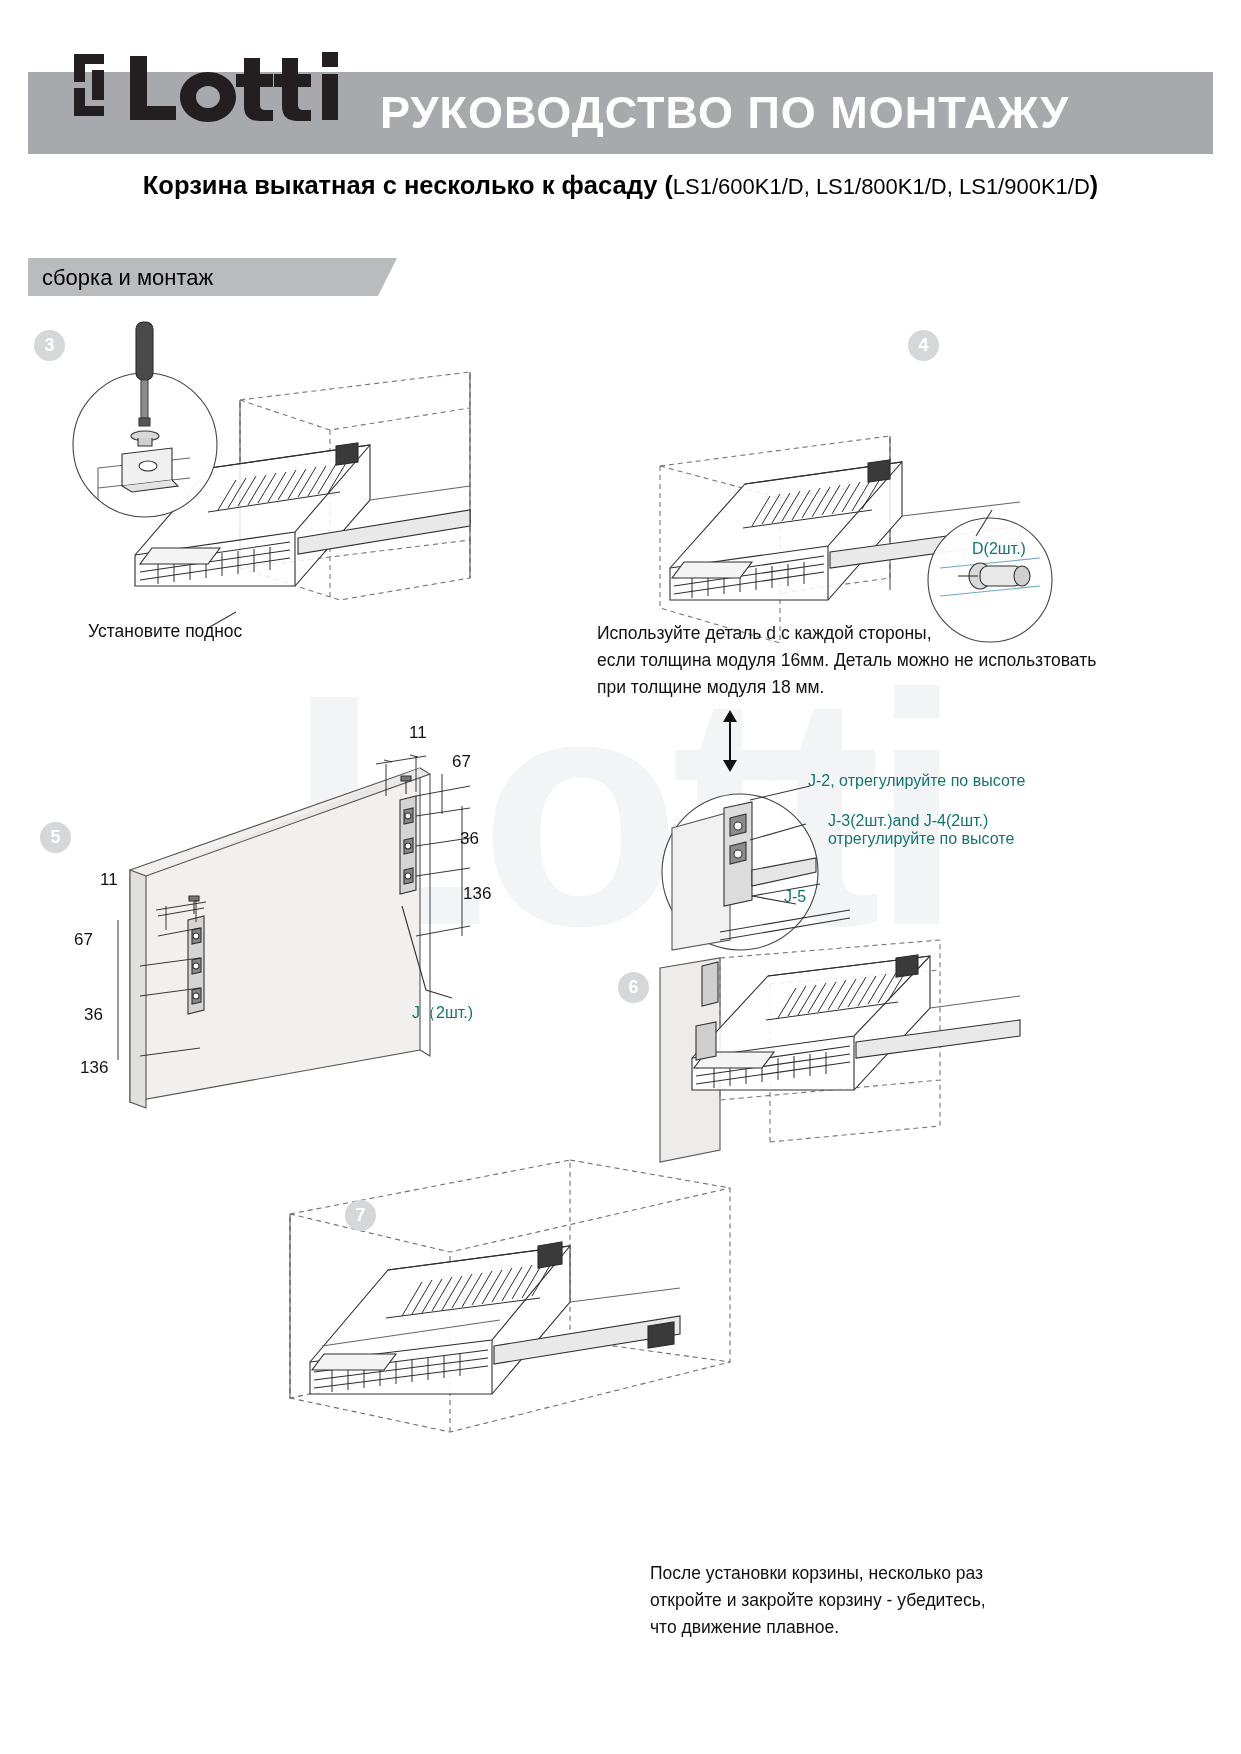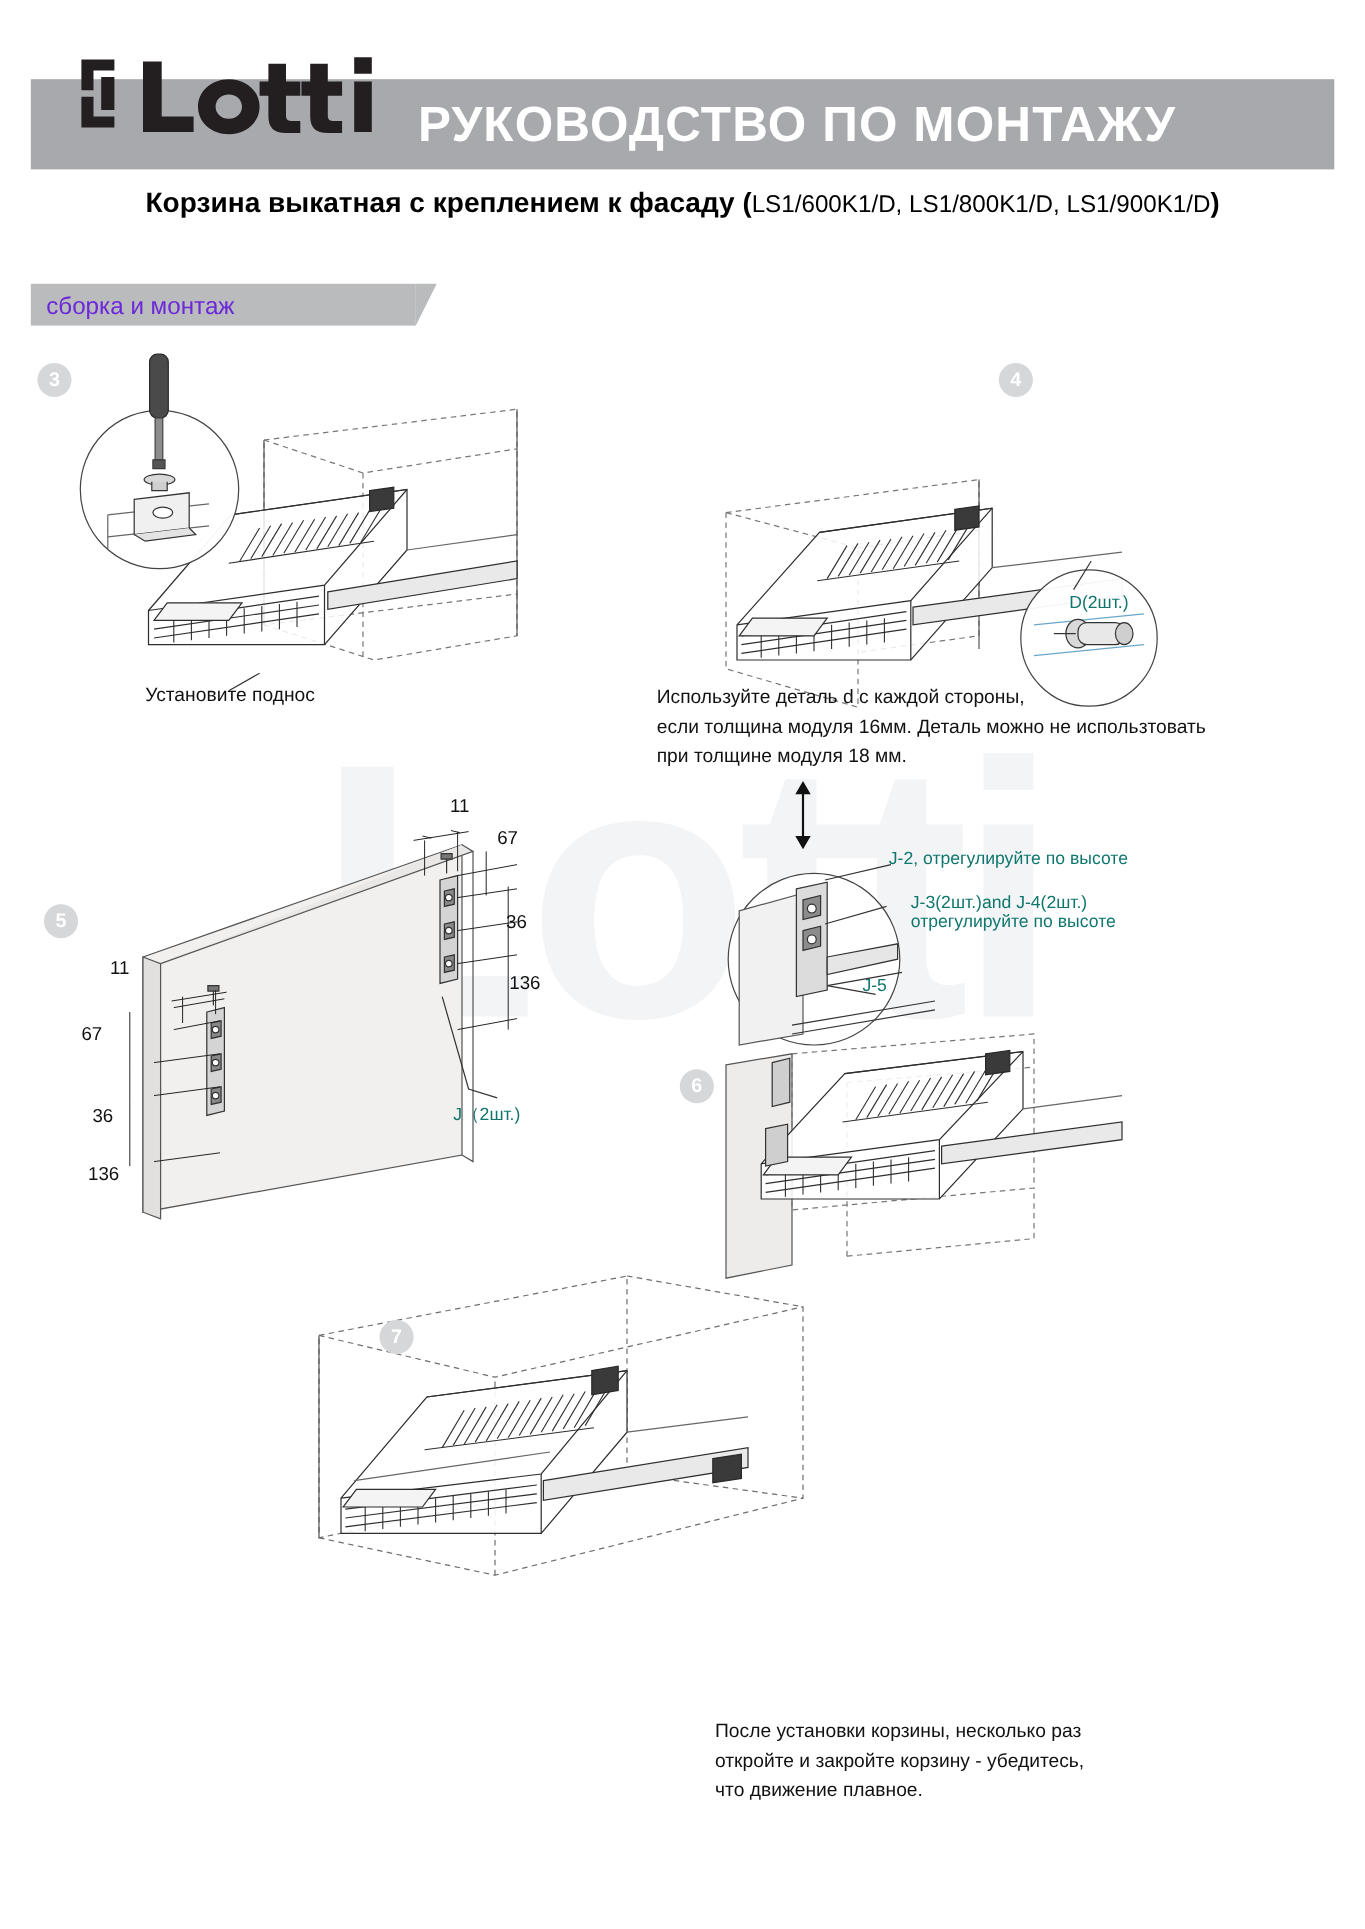--- a/index.html
+++ b/index.html
@@ -99,21 +99,21 @@
     content: "";
     position: absolute;
     right: -19px; top: 0;
     border-top: 38px solid #b9bbbd;
     border-right: 19px solid transparent;
   }
   .section-tag span {
     position: absolute;
     left: 14px; top: 7px;
     font-size: 22px;
-    color: #6d28d9;
+    color: #000000;
   }
 
   
   .step {
     position: absolute;
     width: 31px; height: 31px;
     border-radius: 50%;
     background: #d5d7d9;
     color: #ffffff;
     font-size: 18px;
@@ -175,21 +175,21 @@
       <path d="M176 8 h16 v16 h13 v13 h-13 v18 c0 4 2 5 6 5 h7 v11 h-13 c-11 0-16-5-16-15 v-19 h-8 v-13 h8 z"></path>
       <path d="M214 8 h16 v16 h13 v13 h-13 v18 c0 4 2 5 6 5 h7 v11 h-13 c-11 0-16-5-16-15 v-19 h-8 v-13 h8 z"></path>
       <path d="M254 24 h16 v46 h-16 z"></path>
       <path d="M254 2 h16 v15 h-16 z"></path>
     </g>
   </svg>
 </div>
 
 <div class="titles">
   <div class="title-line">
-    <span>Корзина выкатная с креплением к фасаду </span><span class="paren">(</span><span class="codes">LS1/600K1/D, LS1/800K1/D, LS1/900K1/D</span><span class="paren">)</span>
+    <span>Корзина выкатная с несколько к фасаду </span><span class="paren">(</span><span class="codes">LS1/600K1/D, LS1/800K1/D, LS1/900K1/D</span><span class="paren">)</span>
   </div>
 </div>
 
 <div class="section-tag">
   <span>сборка и монтаж</span>
 </div>
 
 <div class="step" style="left:34px;  top:330px;">3</div>
 <div class="step" style="left:908px; top:330px;">4</div>
 <div class="step" style="left:40px;  top:822px;">5</div>
@@ -264,21 +264,21 @@
       <ellipse cx="105" cy="86" rx="14" ry="5" fill="#d8d8d8" stroke="#333"></ellipse>
       <path d="M98 88 L98 96 L112 96 L112 88" fill="#cfcfcf" stroke="#333"></path>
       <path d="M82 104 L132 98 L132 130 L82 136 Z" fill="#f0f0f0" stroke="#333"></path>
       <ellipse cx="108" cy="116" rx="9" ry="5" fill="#fff" stroke="#333"></ellipse>
       <path d="M82 136 L92 142 L138 136 L132 130" fill="#e3e3e3" stroke="#333"></path>
     </g>
 
     <path d="M168 278 L196 262" stroke="#333"></path>
   </svg>
 </div>
-<div class="caption" style="left:88px; top:618px;margin-left:44px;">Установите поднос</div>
+<div class="caption" style="left:88px; top:618px;">Установите поднос</div>
 
 <div class="fig" style="left:640px; top:418px;">
   <svg width="440" height="240" viewBox="0 0 440 240" fill="none" stroke="#3a3a3a" stroke-width="1.1">
 
     <path d="M20 48 L20 190 L140 225 L140 80 Z" stroke="#777" stroke-dasharray="5 4"></path>
     <path d="M20 48 L250 18 L250 160 L140 175" stroke="#777" stroke-dasharray="5 4"></path>
     <path d="M140 80 L250 64" stroke="#777" stroke-dasharray="5 4"></path>
     <path d="M250 18 L250 172" stroke="#555"></path>
 
     <g stroke="#2e2e2e">

